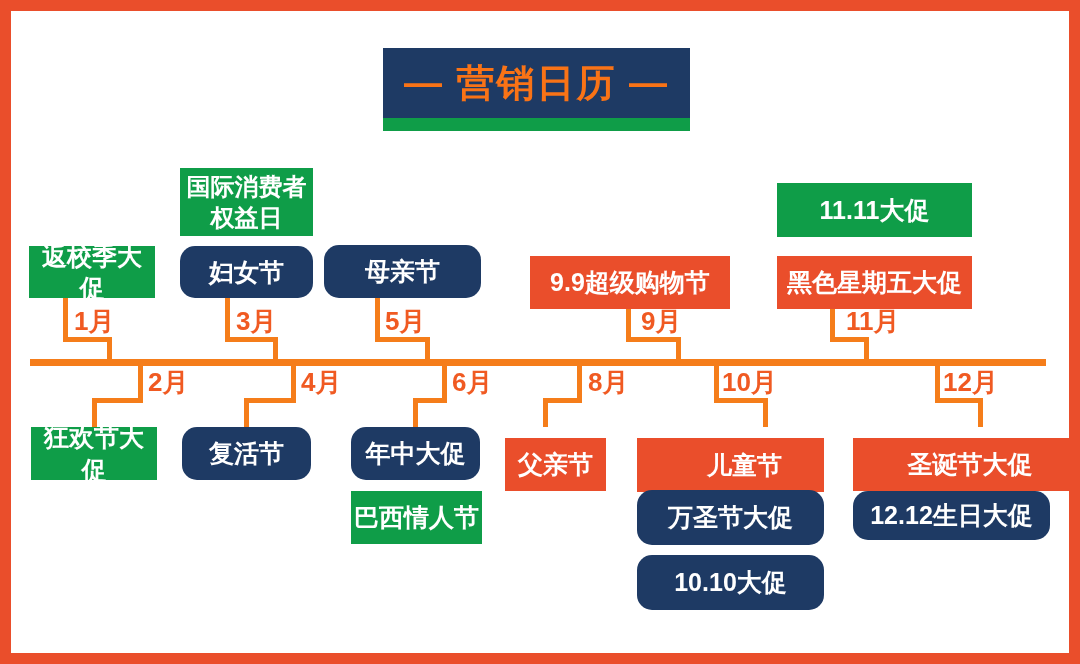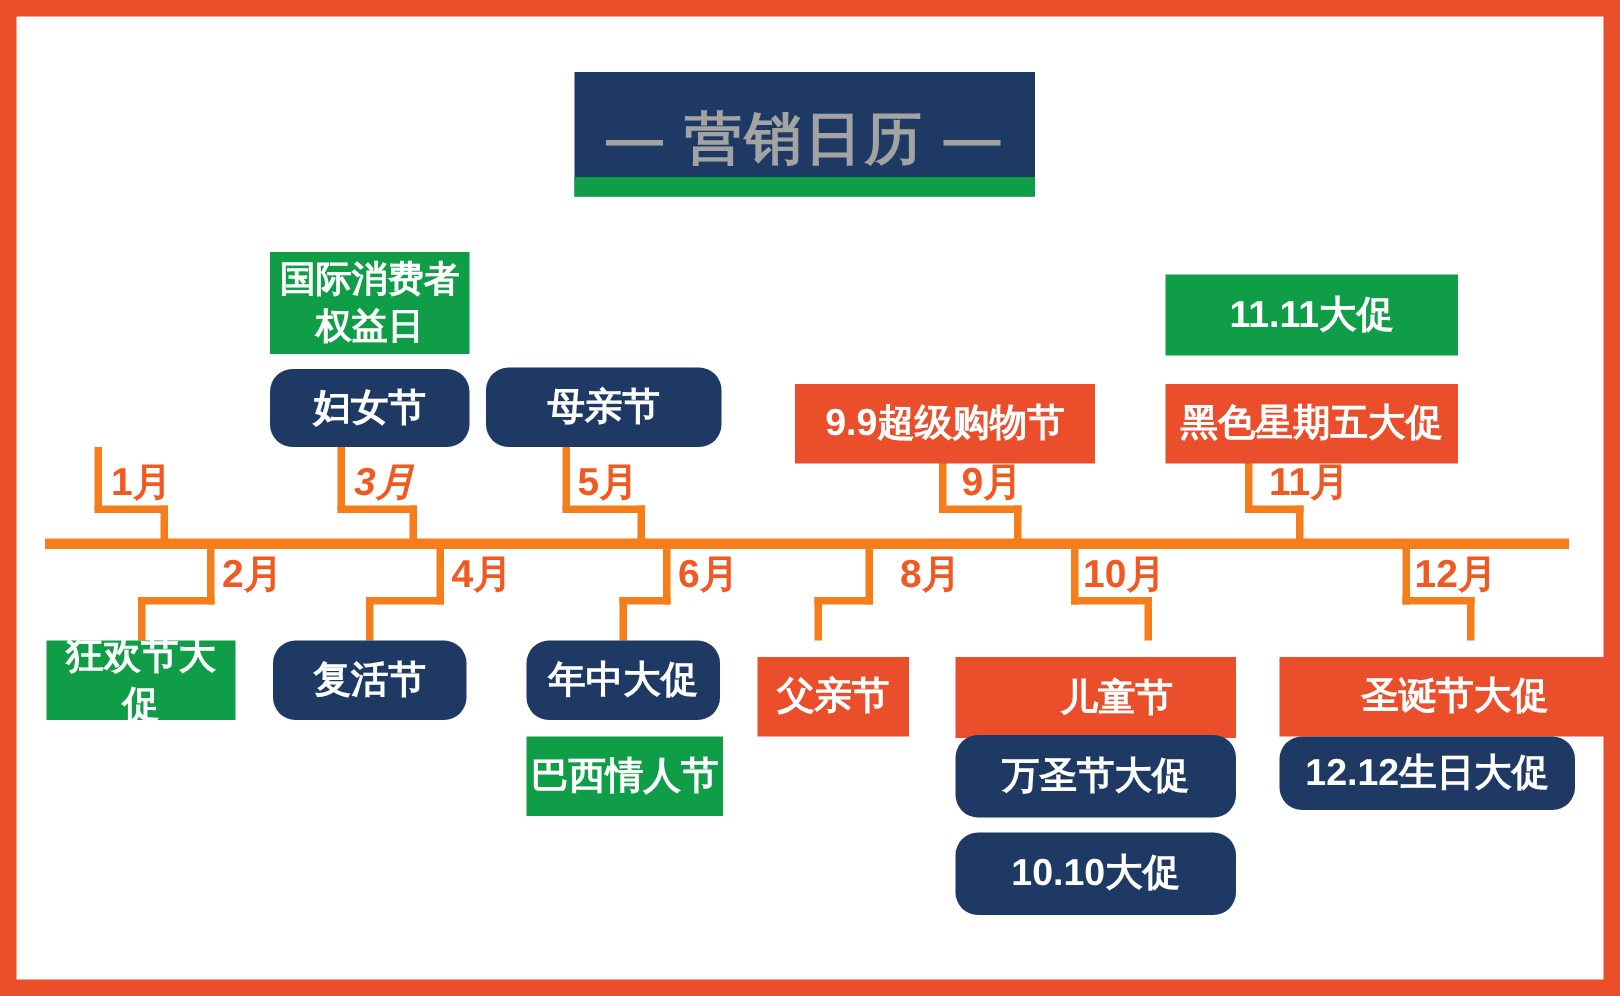--- a/index.html
+++ b/index.html
@@ -11,21 +11,21 @@
   }
   html,body{margin:0;padding:0;background:#fff;}
   .canvas{
     position:relative;width:1080px;height:664px;background:#ffffff;overflow:hidden;
     font-family:"Liberation Sans","DejaVu Sans",sans-serif;font-weight:bold;
   }
   .frame{position:absolute;inset:0;border:11px solid var(--orange);}
   .title{
     position:absolute;left:383px;top:48px;width:307px;height:70px;
     background:var(--navy);border-bottom:13px solid var(--green);
-    color:#a3a3a3;font-size:38px;display:flex;align-items:flex-end;justify-content:center;
+    color:#f97316;font-size:38px;display:flex;align-items:center;justify-content:center;
     letter-spacing:2px;white-space:nowrap;
   }
   .timeline{position:absolute;left:30px;top:359px;width:1016px;height:7px;background:var(--line);}
   .seg{position:absolute;background:var(--line);}
   .month{position:absolute;color:var(--month);font-size:26px;line-height:1;white-space:nowrap;}
   .box{
     position:absolute;color:#fff;font-size:25px;line-height:1.3;
     display:flex;align-items:center;justify-content:center;text-align:center;
     padding:0 3px;box-sizing:border-box;white-space:normal;
   }
@@ -85,32 +85,33 @@
 
   <div class="seg" style="left:714px;top:362px;width:5px;height:41px;"></div>
   <div class="seg" style="left:714px;top:398px;width:54px;height:5px;"></div>
   <div class="seg" style="left:763px;top:398px;width:5px;height:29px;"></div>
 
   <div class="seg" style="left:935px;top:362px;width:5px;height:41px;"></div>
   <div class="seg" style="left:935px;top:398px;width:48px;height:5px;"></div>
   <div class="seg" style="left:978px;top:398px;width:5px;height:29px;"></div>
 
   <div class="month" style="left:74px;top:308px;">1月</div>
-  <div class="month" style="left:236px;top:308px;font-style:italic;">3月</div>
+  <div class="month" style="left:236px;top:308px;">3月</div>
   <div class="month" style="left:385px;top:308px;">5月</div>
   <div class="month" style="left:641px;top:308px;">9月</div>
   <div class="month" style="left:846px;top:308px;">11月</div>
 
   <div class="month" style="left:148px;top:369px;">2月</div>
   <div class="month" style="left:301px;top:369px;">4月</div>
   <div class="month" style="left:452px;top:369px;">6月</div>
-  <div class="month" style="left:600px;top:369px;">8月</div>
+  <div class="month" style="left:588px;top:369px;">8月</div>
   <div class="month" style="left:722px;top:369px;">10月</div>
   <div class="month" style="left:943px;top:369px;">12月</div>
 
+  <div class="box green-bg" style="left:29px;top:246px;width:126px;height:52px;">返校季大促</div>
   <div class="box green-bg small" style="left:180px;top:168px;width:133px;height:68px;">国际消费者权益日</div>
   <div class="box navy-bg" style="left:180px;top:246px;width:133px;height:52px;">妇女节</div>
   <div class="box navy-bg" style="left:324px;top:245px;width:157px;height:53px;">母亲节</div>
   <div class="box orange-bg" style="left:530px;top:245px;width:200px;height:53px;">9.9超级购物节</div>
   <div class="box green-bg" style="left:777px;top:183px;width:195px;height:54px;">11.11大促</div>
   <div class="box orange-bg" style="left:777px;top:245px;width:195px;height:53px;">黑色星期五大促</div>
 
   <div class="box green-bg" style="left:31px;top:427px;width:126px;height:53px;">狂欢节大促</div>
   <div class="box navy-bg" style="left:182px;top:427px;width:129px;height:53px;">复活节</div>
   <div class="box navy-bg" style="left:351px;top:427px;width:129px;height:53px;">年中大促</div>

